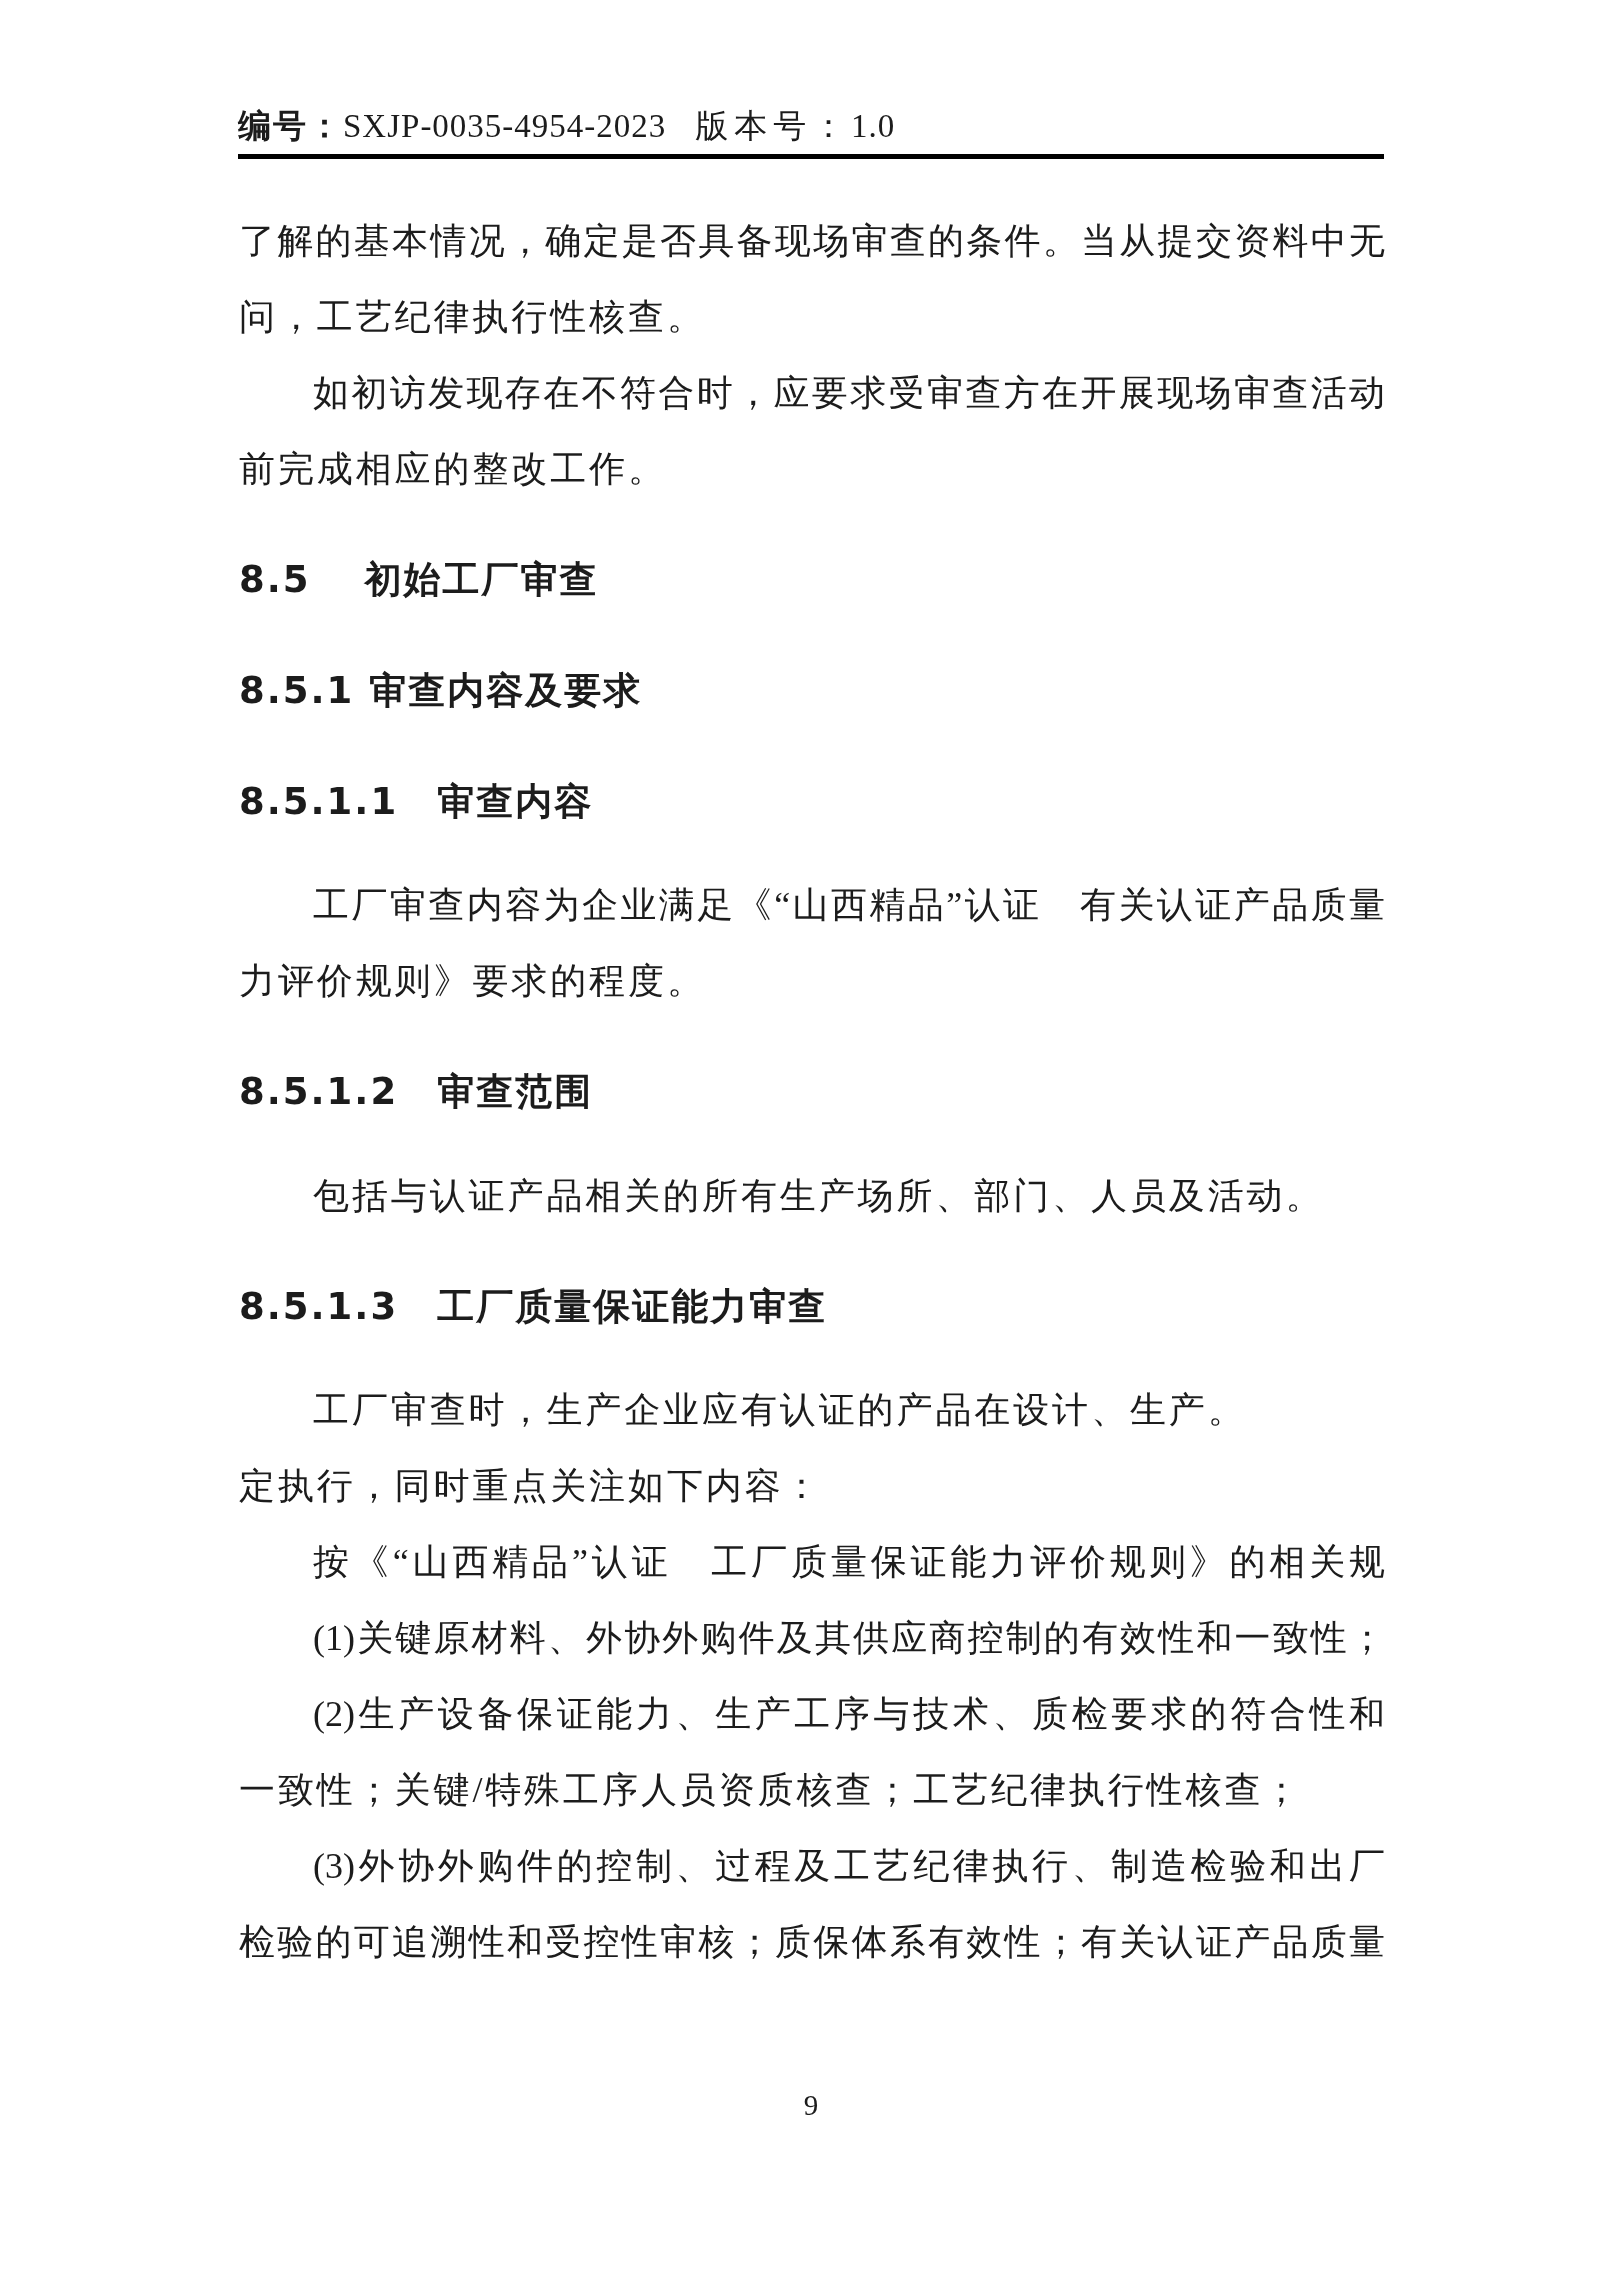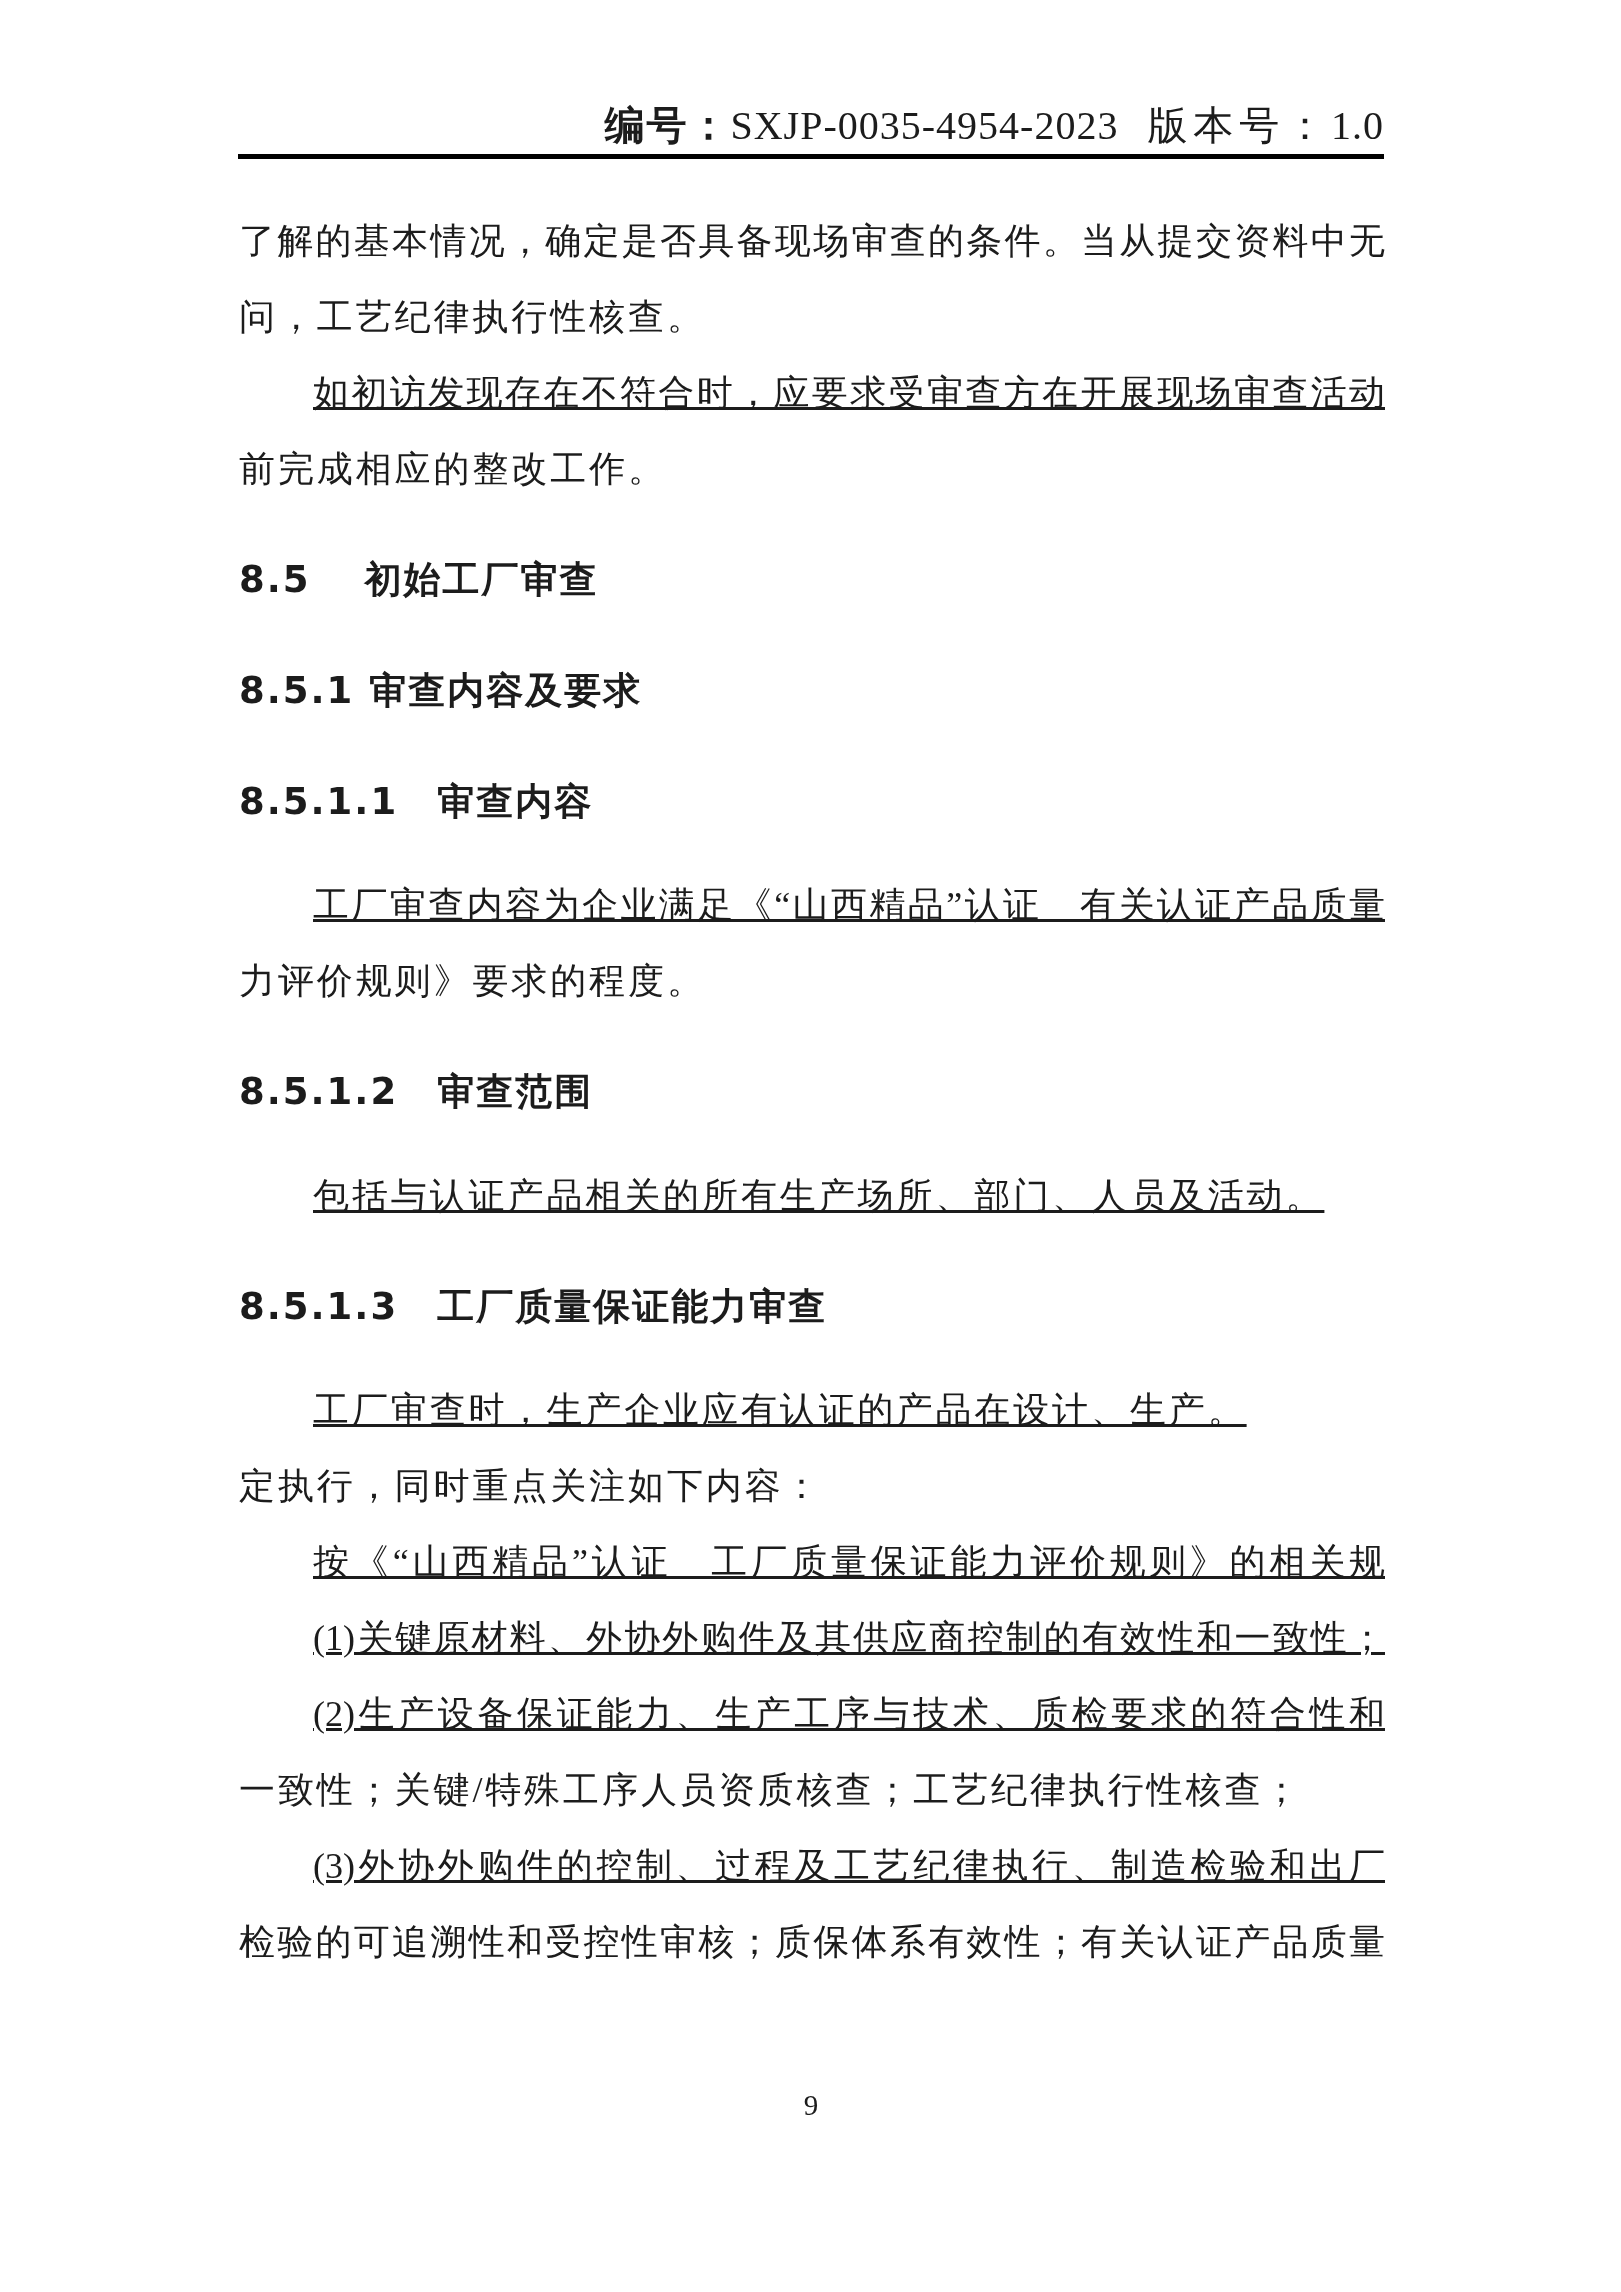--- a/index.html
+++ b/index.html
@@ -22,23 +22,23 @@
     top: 0;
     width: 1146px;
     height: 100%;
   }
   
   .doc-header {
     position: absolute;
     top: 101px;
     left: 0;
     right: 0;
-    text-align: right;
+    text-align: left;
     white-space: nowrap;
-    font-size: 40px;
+    font-size: 33px;
     line-height: 49px;
   }
   .hdr-label-bold {
     font-family: "DejaVu Sans", sans-serif;
     font-weight: bold;
     letter-spacing: 2px;
   }
   .hdr-value {
     font-family: "Liberation Serif", serif;
     letter-spacing: 1px;
@@ -80,21 +80,21 @@
     font-size: 37px;
     letter-spacing: 2px;
   }
   .line.justify {
     white-space: normal;
     text-align: justify;
     text-align-last: justify;
     text-justify: inter-character;
     letter-spacing: 0;
   }
-  .line.indent { text-indent: 74px; text-decoration: underline; }
+  .line.indent { text-indent: 74px; }
   
   .page-number {
     position: absolute;
     top: 2086px;
     left: 0;
     width: 100%;
     text-align: center;
     font-size: 29px;
     line-height: 39px;
     font-family: "Liberation Serif", serif;

